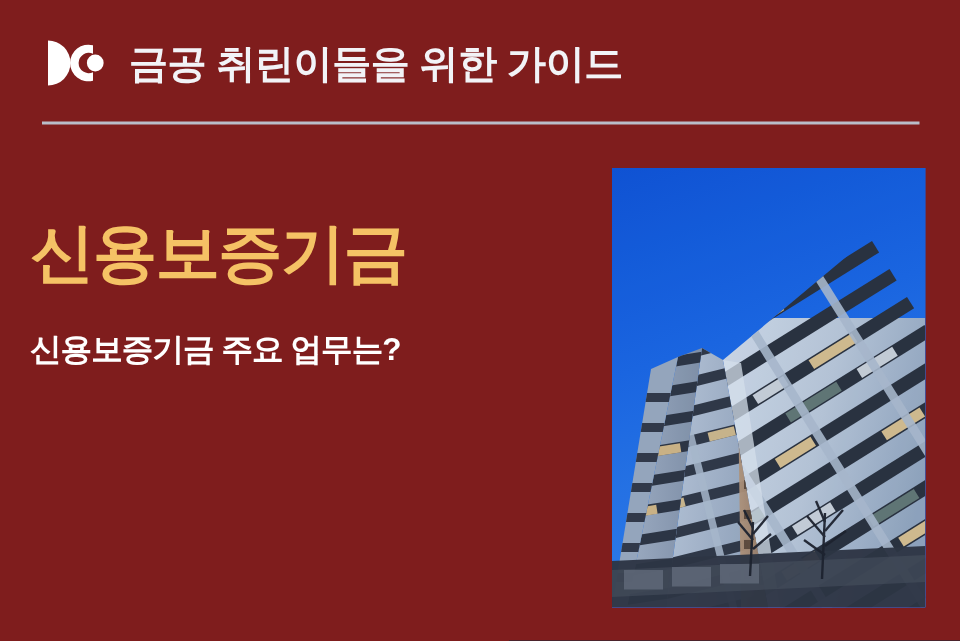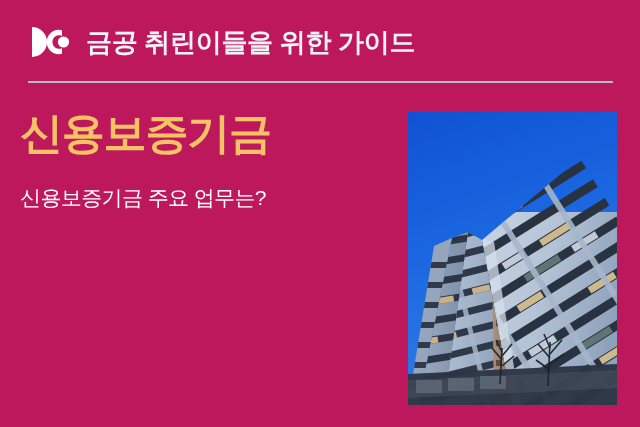--- a/index.html
+++ b/index.html
@@ -4,21 +4,21 @@
 <style>
   html, body {
     margin: 0;
     padding: 0;
     background: #252b3b;
   }
   #card {
     position: relative;
     width: 640px;
     height: 427px;
-    background: #be185d;
+    background: #7f1d1d;
     overflow: hidden;
     font-family: "Liberation Sans", "DejaVu Sans", sans-serif;
   }
 
   
   #header {
     position: absolute;
     left: 28px;
     top: 18px;
     width: 585px;
@@ -58,29 +58,29 @@
     width: 375px;
   }
   #headline {
     color: #f5c265;
     font-size: 43px;
     font-weight: bold;
     line-height: 1.18;
     letter-spacing: -1.2px;
     margin: 0;
   }
-  #headline .hl-line { display: block; }
+  #headline .hl-line { display: block; margin-top: 36px; }
 
   #bullets {
     margin-top: 24px;
   }
   .bullet-line {
     color: #ffffff;
     font-size: 21px;
-    font-weight: normal;
+    font-weight: bold;
     line-height: 1.45;
     letter-spacing: -0.6px;
     white-space: nowrap;
     margin-top: 20px;
   }
 
   
   #photo-frame {
     position: absolute;
     left: 408px;

